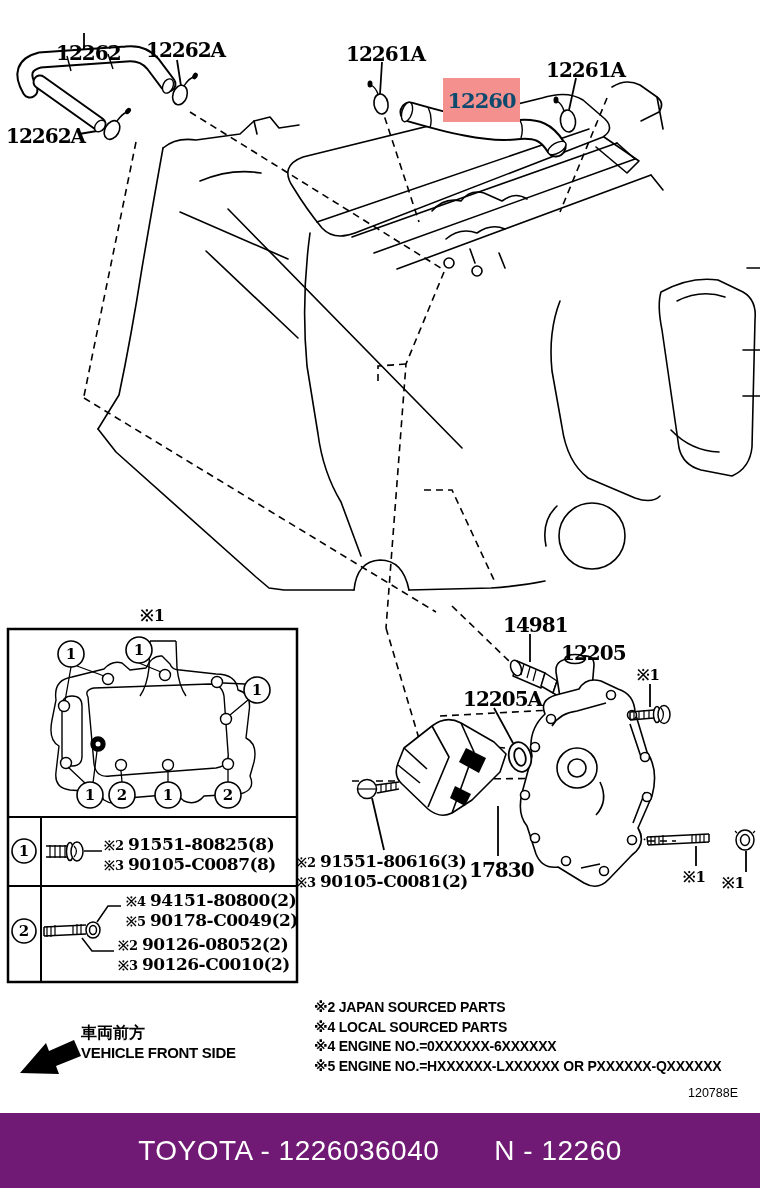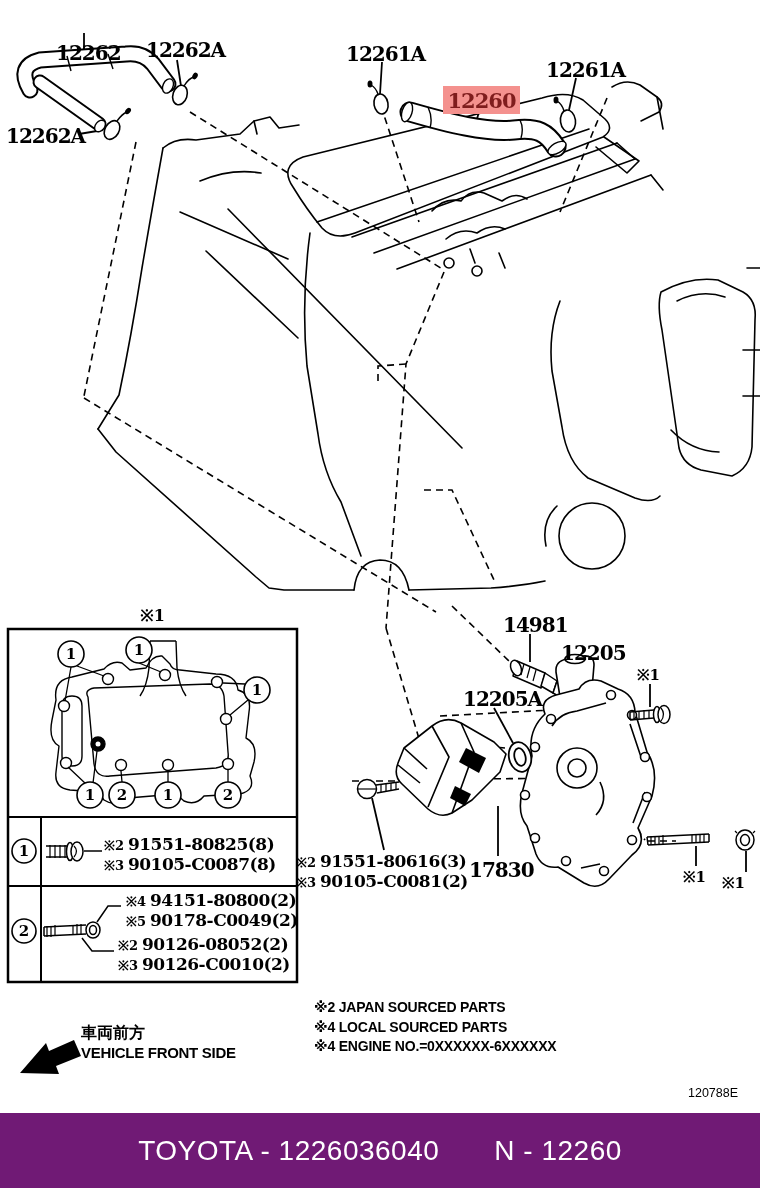--- a/index.html
+++ b/index.html
@@ -3,22 +3,22 @@
 <meta charset="utf-8">
 <style>
   html,body{margin:0;padding:0;background:#fff;}
   #stage{position:relative;width:760px;height:1188px;background:#fff;overflow:hidden;
          font-family:"Liberation Sans","DejaVu Sans",sans-serif;}
   #art{position:absolute;left:0;top:0;}
   .plabel{position:absolute;font:700 20px "DejaVu Serif","Liberation Serif",serif;
           letter-spacing:-1px;color:#000;white-space:nowrap;line-height:1;}
   .reflabel{position:absolute;font:700 15px "DejaVu Serif","Liberation Serif",serif;
           color:#000;white-space:nowrap;line-height:1;}
-  #hl-12260{position:absolute;left:443px;top:86px;width:77px;height:28px;
-            background:#f4918e;color:#7f1d1d;display:flex;align-items:center;justify-content:center;
+  #hl-12260{position:absolute;left:443px;top:78px;width:77px;height:44px;
+            background:#f4918e;color:#0c4a6e;display:flex;align-items:center;justify-content:center;
             font:700 21px "DejaVu Serif","Liberation Serif",serif;letter-spacing:-1px;}
   .pline{display:flex;align-items:baseline;gap:4px;white-space:nowrap;line-height:20px;}
   .pline .ref{font:700 13px "DejaVu Serif","Liberation Serif",serif;}
   .pline .num{font:700 17px "DejaVu Serif","Liberation Serif",serif;letter-spacing:-0.5px;}
   .txtblock{position:absolute;color:#000;}
   #inset-title{position:absolute;left:8px;top:604px;width:289px;text-align:center;
             font:700 16px "DejaVu Serif","Liberation Serif",serif;}
   #notes{position:absolute;left:314px;top:998px;font:700 14px "Liberation Sans","DejaVu Sans",sans-serif;
          line-height:19.5px;letter-spacing:-0.2px;}
   #front-jp{position:absolute;left:81px;top:1023px;font:700 16px "Liberation Sans","DejaVu Sans",sans-serif;}
@@ -329,20 +329,21 @@
   <div class="pline">
     <span class="ref">※3</span>
     <span class="num">90105-C0081(2)</span>
   </div>
 </div>
 
 <div id="notes">
   <div>※2 JAPAN SOURCED PARTS</div>
   <div>※4 LOCAL SOURCED PARTS</div>
   <div>※4 ENGINE NO.=0XXXXXX-6XXXXXX</div>
+  <div>※5 ENGINE NO.=HXXXXXX-LXXXXXX OR PXXXXXX-QXXXXXX</div>
 </div>
 
 <svg style="position:absolute;left:0;top:1030px;" width="90" height="55">
   <polygon points="20,43 46,13 49,21 74,10 81,26 56,36 59,44" fill="#000"></polygon>
 </svg>
 <div id="front-jp">車両前方</div>
 <div id="front-en">VEHICLE FRONT SIDE</div>
 
 <div id="doc-code">120788E</div>
 

